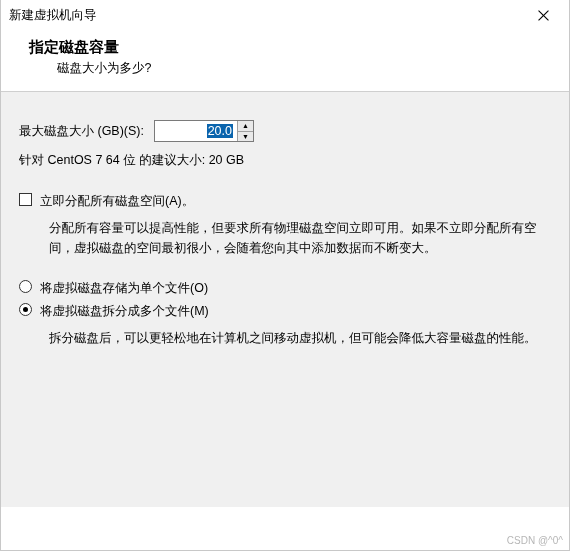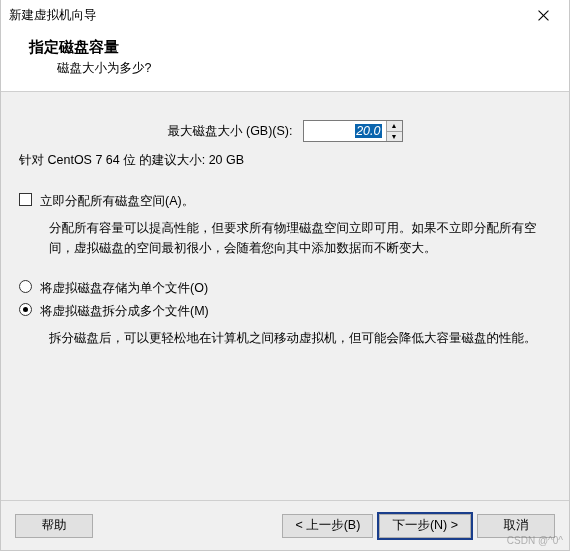--- a/index.html
+++ b/index.html
@@ -50,21 +50,20 @@
     background: #f0f0f0;
     padding: 16px 18px 12px 18px;
     height: 415px;
     overflow: hidden;
   }
 
   .row-size {
     display: flex;
     align-items: center;
     margin: 12px 0 10px 0;
-    justify-content: center;
   }
   .row-size .label { margin-right: 10px; }
   .spin-wrap {
     display: flex;
     align-items: stretch;
     height: 22px;
     border: 1px solid #7a7a7a;
     background: #fff;
   }
   .spin-input {
@@ -177,21 +176,21 @@
   <div class="header">
     <div class="heading">指定磁盘容量</div>
     <div class="sub">磁盘大小为多少?</div>
   </div>
 
   <div class="content">
 
     <div class="row-size">
       <span class="label">最大磁盘大小 (GB)(S):</span>
       <div class="spin-wrap">
-        <div class="spin-input" style="display:flex;align-items:center;justify-content:flex-end;font-style:italic;">
+        <div class="spin-input" style="display:flex;align-items:center;justify-content:flex-end;">
           <span style="visibility:hidden;">.</span>
           <span class="sel">20.0</span>
         </div>
         <div class="spin-arrows">
           <div>▲</div>
           <div>▼</div>
         </div>
       </div>
     </div>
 
@@ -210,22 +209,15 @@
       </div>
       <div class="radio-row">
         <span class="rb checked"></span>
         <span>将虚拟磁盘拆分成多个文件(M)</span>
       </div>
       <div class="desc">拆分磁盘后，可以更轻松地在计算机之间移动虚拟机，但可能会降低大容量磁盘的性能。</div>
     </div>
 
   </div>
 
-  <div class="footer">
-    <button class="btn help">帮助</button>
-    <span class="spacer"></span>
-    <button class="btn">&lt; 上一步(B)</button>
-    <button class="btn primary">下一步(N) &gt;</button>
-    <button class="btn">取消</button>
-  </div>
 
   <div class="watermark">CSDN @^0^</div>
 </div>
 
 </body></html>

